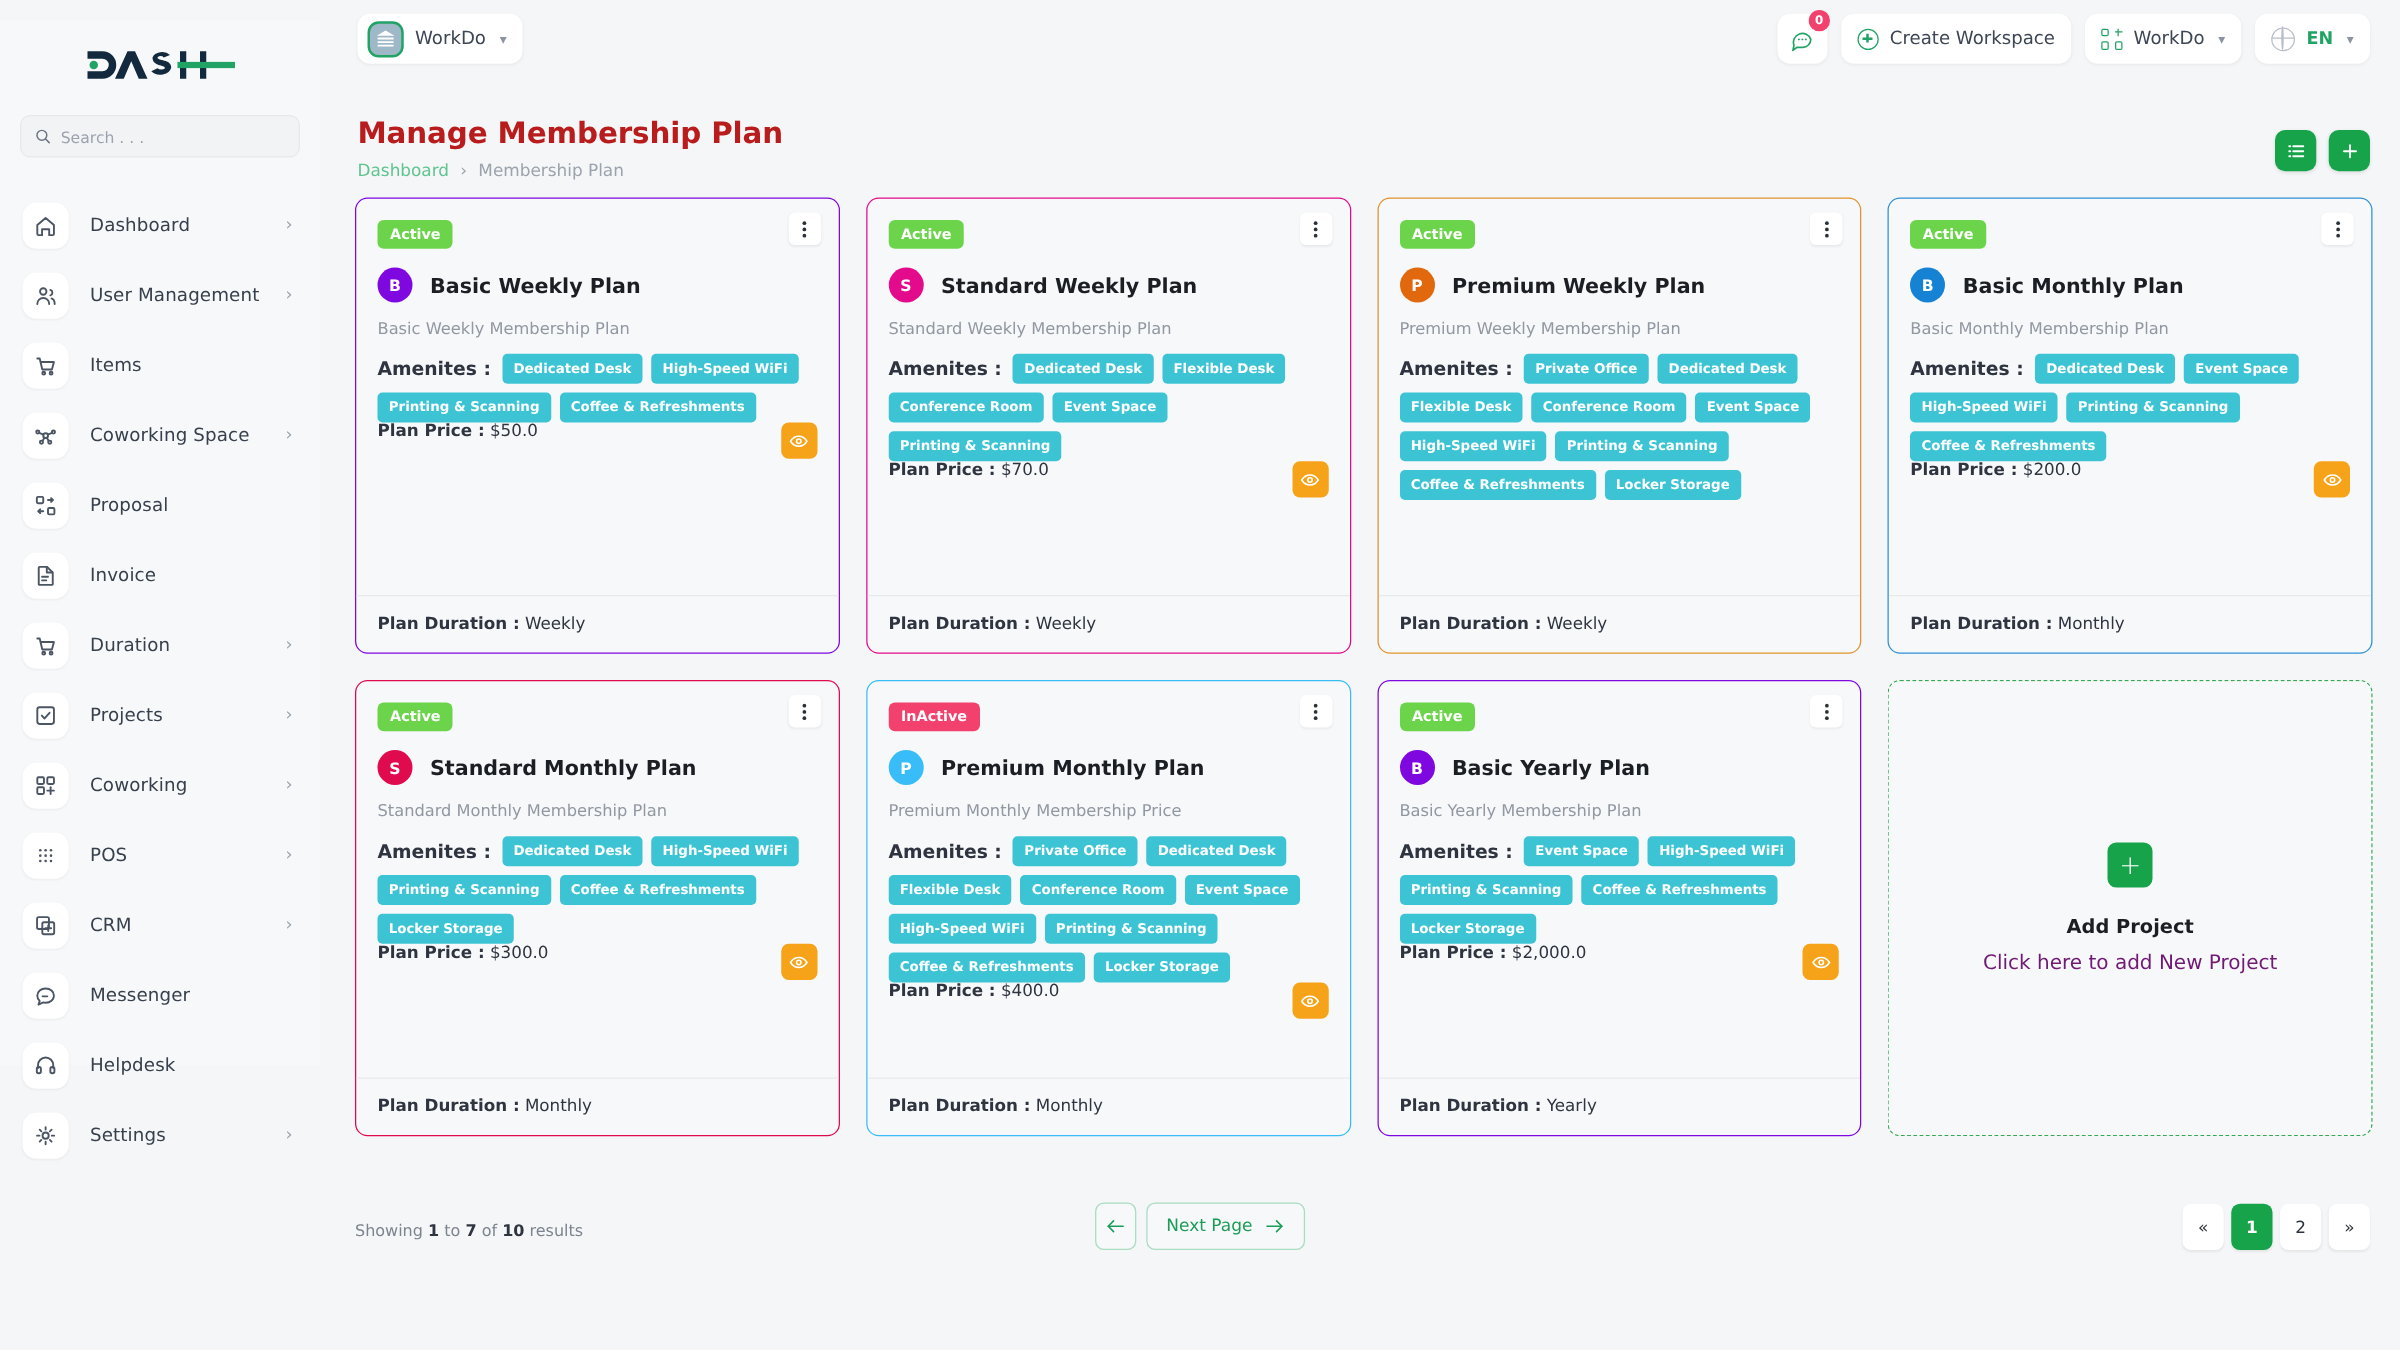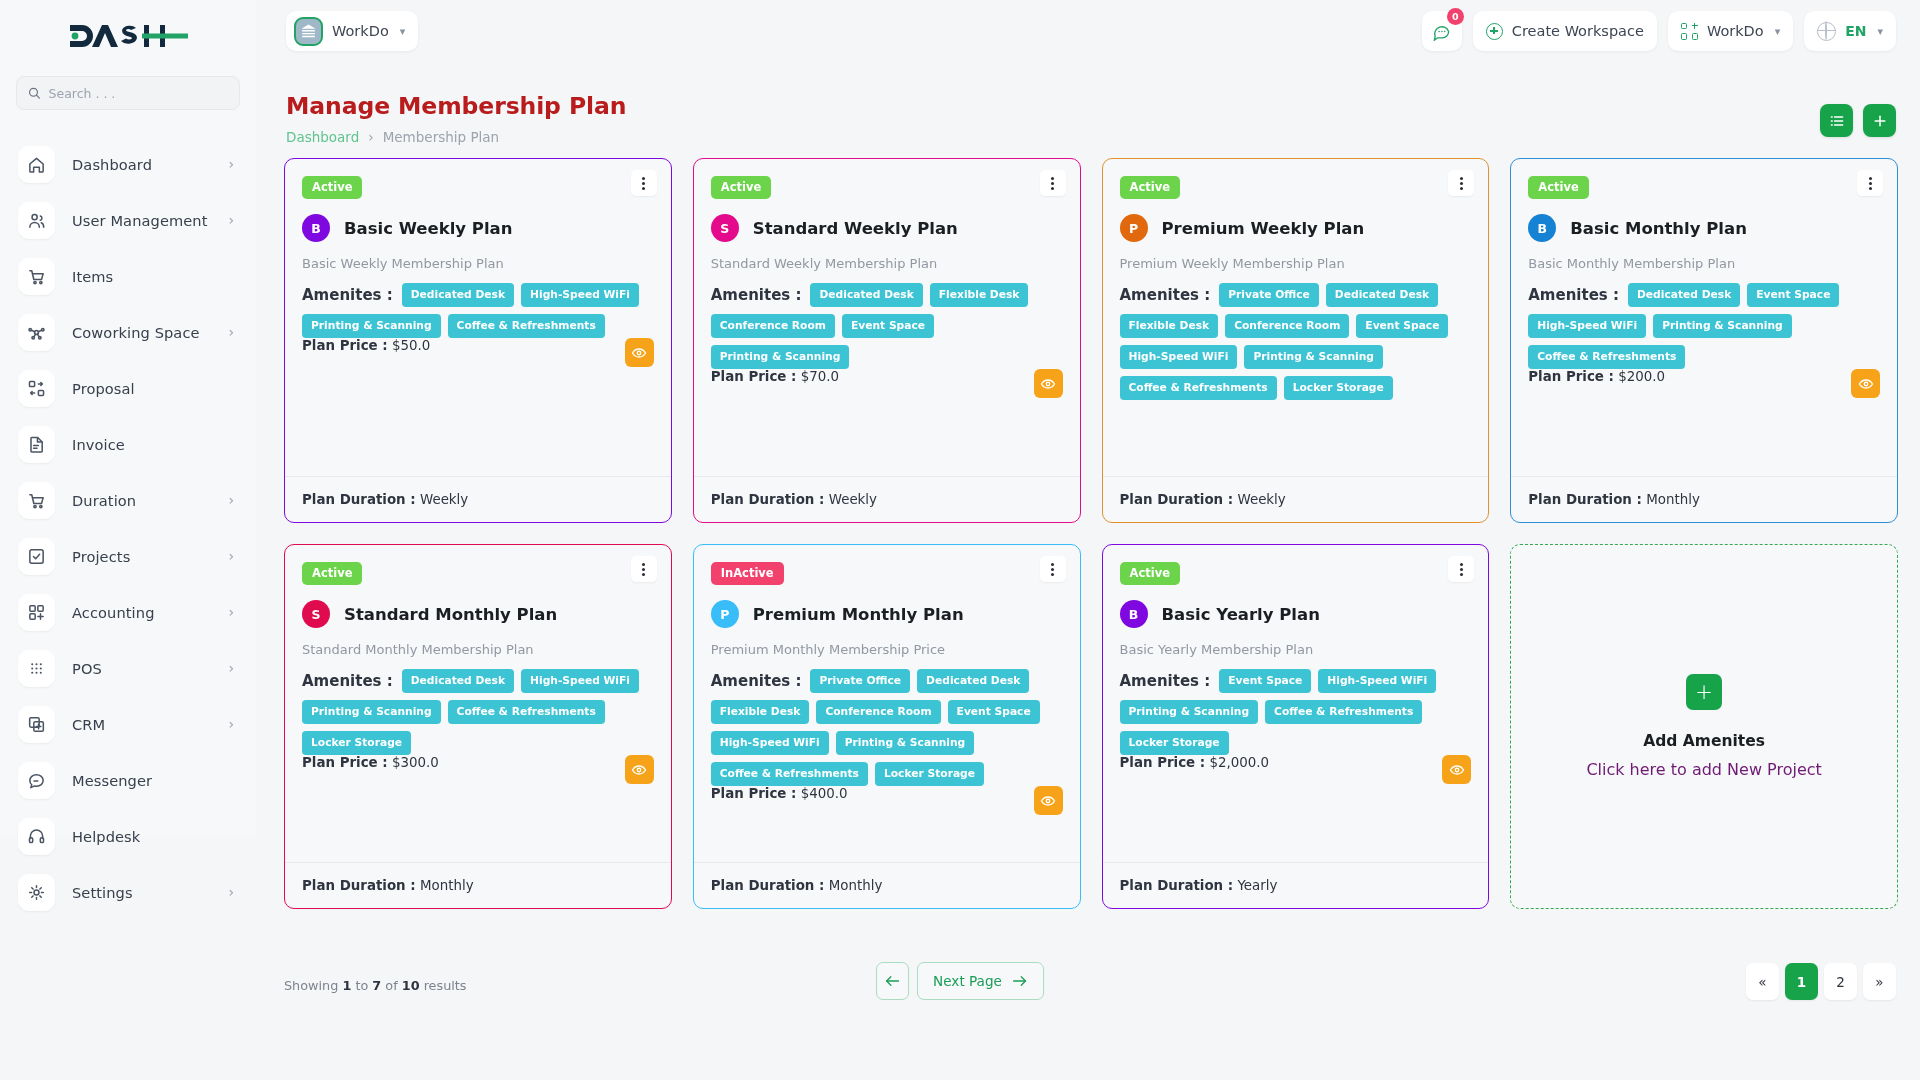--- a/index.html
+++ b/index.html
@@ -4,21 +4,21 @@
 <style>
   * { box-sizing: border-box; margin: 0; padding: 0; }
   html, body {
     width: 1920px; height: 1080px;
     font-family: "DejaVu Sans", "Liberation Sans", sans-serif;
     background: #f5f6f7;
     overflow: hidden;
   }
   
   #sidebar {
-    position: absolute; left: 0; top: 0; width: 256px; height: 836px;
+    position: absolute; left: 0; top: 16px; width: 256px; height: 836px;
     background: #f7f8f9; z-index: 5;
   }
   #logo-wrap { height: 72px; display: flex; align-items: center; justify-content: center; }
   .logo-svg { width: 124px; height: 34px; }
   #search-box {
     margin: 4px 16px 0 16px; height: 34px; background: #f2f3f5;
     border: 1px solid #e6e8ea; border-radius: 8px;
     display: flex; align-items: center; padding: 0 11px; gap: 8px;
   }
   #search-box input {
@@ -289,21 +289,21 @@
       <div class="nav-item">
         <span class="nav-ico">
           <svg viewBox="0 0 20 20">
             <rect x="3" y="3" width="5.6" height="5.6" rx="1"></rect>
             <rect x="11.4" y="3" width="5.6" height="5.6" rx="1"></rect>
             <rect x="3" y="11.4" width="5.6" height="5.6" rx="1"></rect>
             <line x1="14.2" y1="11.4" x2="14.2" y2="17"></line>
             <line x1="11.4" y1="14.2" x2="17" y2="14.2"></line>
           </svg>
         </span>
-        <span class="nav-label">Accounting</span>
+        <span class="nav-label">Coworking</span>
         <span class="nav-chev">›</span>
       </div>
       <div class="nav-item">
         <span class="nav-ico">
           <svg viewBox="0 0 20 20">
             <g fill="#4b5563" stroke="none">
               <circle cx="5.5" cy="5.5" r="1.1"></circle>
               <circle cx="10" cy="5.5" r="1.1"></circle>
               <circle cx="14.5" cy="5.5" r="1.1"></circle>
               <circle cx="5.5" cy="10" r="1.1"></circle>
@@ -599,21 +599,21 @@
             <svg viewBox="0 0 20 20">
               <path d="M1.8 10S4.8 5 10 5s8.2 5 8.2 5-3 5-8.2 5-8.2-5-8.2-5z"></path>
               <circle cx="10" cy="10" r="2.2"></circle>
             </svg>
           </span>
         </div></div>
       <div class="card-foot"><b>Plan Duration :</b> <span>Yearly</span></div>
     </div>
     <div id="add-card">
       <div class="plus-sq">+</div>
-      <div class="add-title">Add Amenites</div>
+      <div class="add-title">Add Project</div>
       <div class="add-sub">Click here to add New Project</div>
     </div>
   </div>
 
 <div id="results-text">
   <span>Showing</span>
   <b>1</b>
   <span>to</span>
   <b>7</b>
   <span>of</span>

